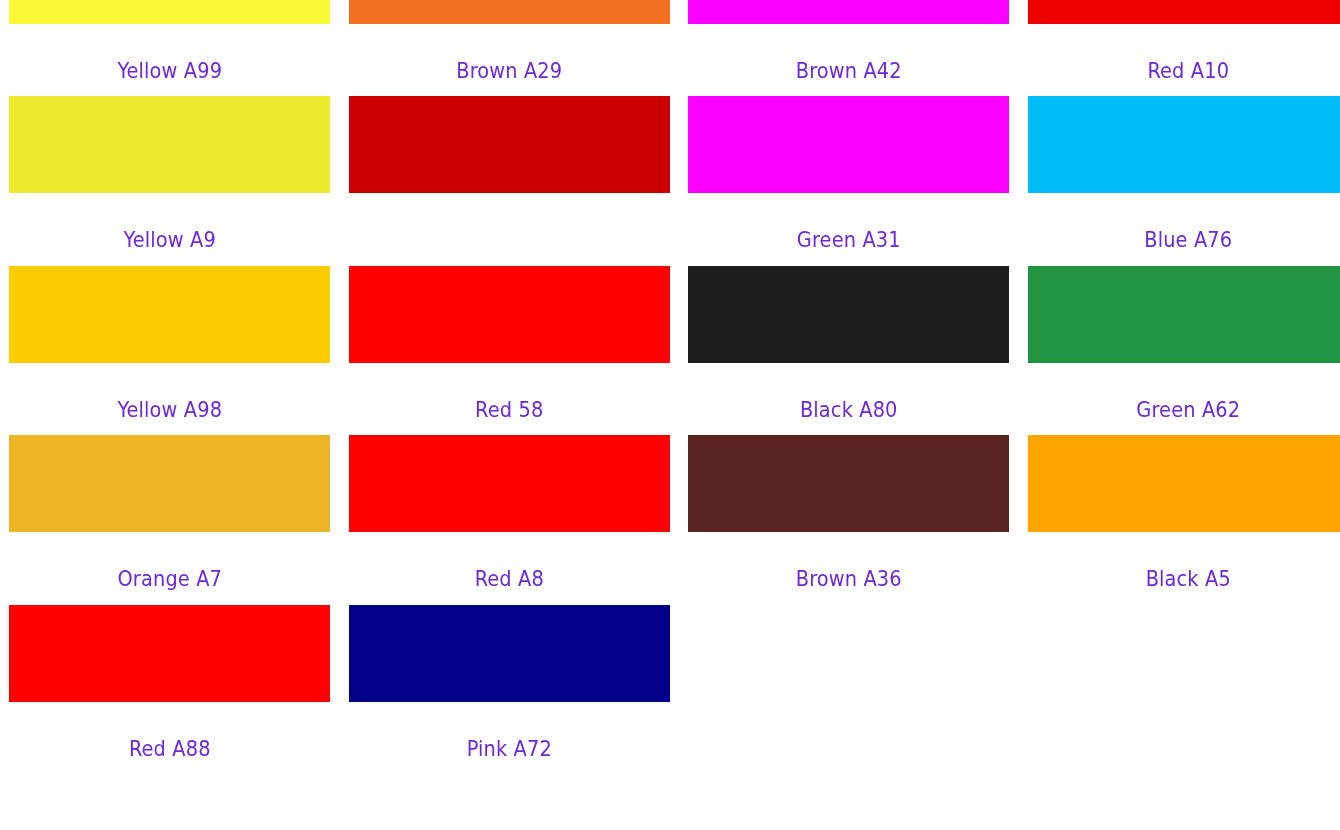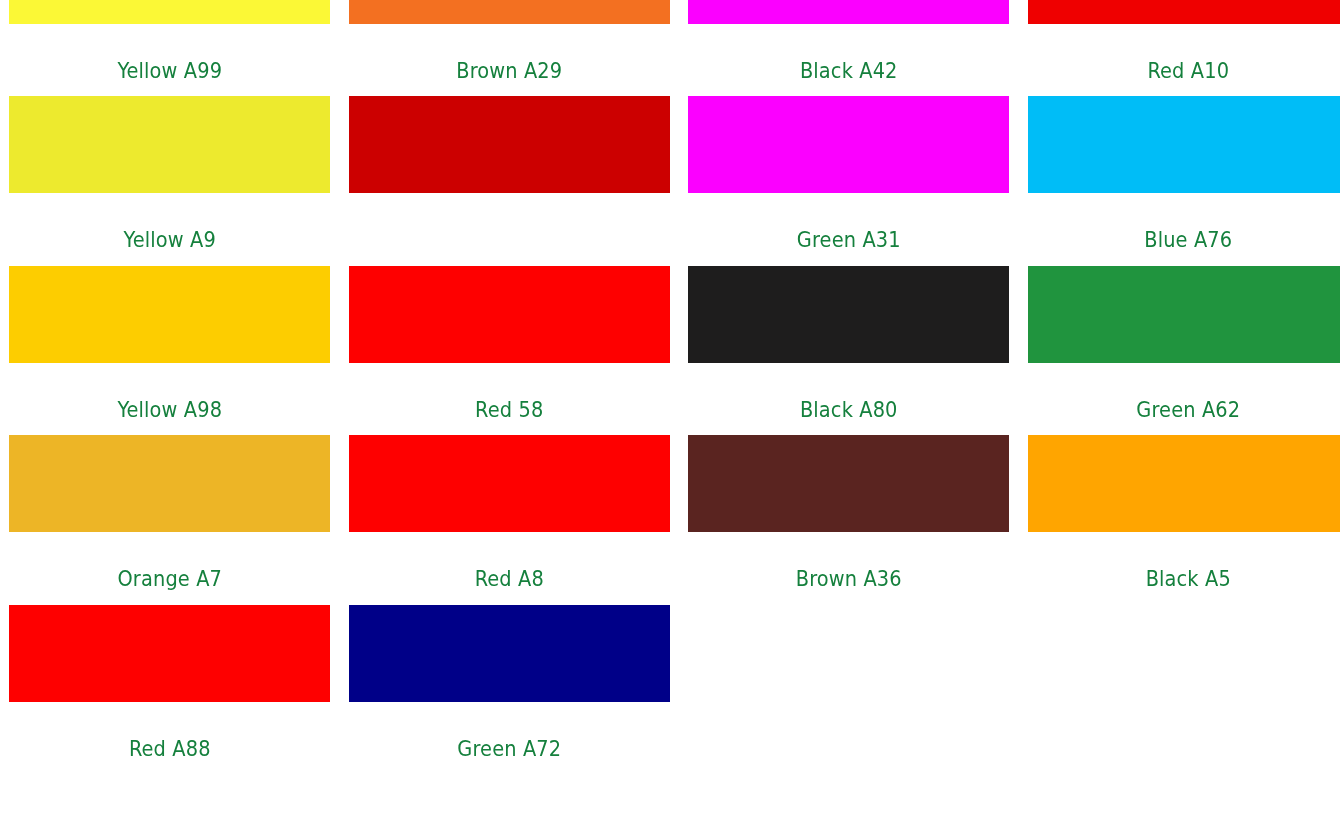--- a/index.html
+++ b/index.html
@@ -30,21 +30,21 @@
   .swatch-chip {
     width: 321px;
     height: 97px;
     margin: 0 auto;
     display: block;
   }
 
   .swatch-label {
     display: block;
     text-align: center;
-    color: #15803d;
+    color: #6d28d9;
     font-size: 21.5px;
     line-height: 1;
     letter-spacing: 0.15px;
     margin-top: 36px;
     white-space: nowrap;
     font-weight: 400;
   }
 </style>
 </head>
 <body>
@@ -53,21 +53,21 @@
     <div class="swatch-cell">
       <div class="swatch-chip" style="background-color: rgb(251, 248, 54);"></div>
       <span class="swatch-label">Yellow A99</span>
     </div>
     <div class="swatch-cell">
       <div class="swatch-chip" style="background-color: rgb(243, 112, 33);"></div>
       <span class="swatch-label">Brown A29</span>
     </div>
     <div class="swatch-cell">
       <div class="swatch-chip" style="background-color: rgb(251, 0, 255);"></div>
-      <span class="swatch-label">Black A42</span>
+      <span class="swatch-label">Brown A42</span>
     </div>
     <div class="swatch-cell">
       <div class="swatch-chip" style="background-color: rgb(239, 0, 0);"></div>
       <span class="swatch-label">Red A10</span>
     </div>
     <div class="swatch-cell">
       <div class="swatch-chip" style="background-color: rgb(237, 234, 46);"></div>
       <span class="swatch-label">Yellow A9</span>
     </div>
     <div class="swatch-cell">
@@ -112,16 +112,16 @@
     <div class="swatch-cell">
       <div class="swatch-chip" style="background-color: rgb(255, 165, 0);"></div>
       <span class="swatch-label">Black A5</span>
     </div>
     <div class="swatch-cell">
       <div class="swatch-chip" style="background-color: rgb(254, 0, 0);"></div>
       <span class="swatch-label">Red A88</span>
     </div>
     <div class="swatch-cell">
       <div class="swatch-chip" style="background-color: rgb(0, 0, 136);"></div>
-      <span class="swatch-label">Green A72</span>
+      <span class="swatch-label">Pink A72</span>
     </div>
     <div class="swatch-cell is-empty"></div>
   </main>
 
 </body></html>

